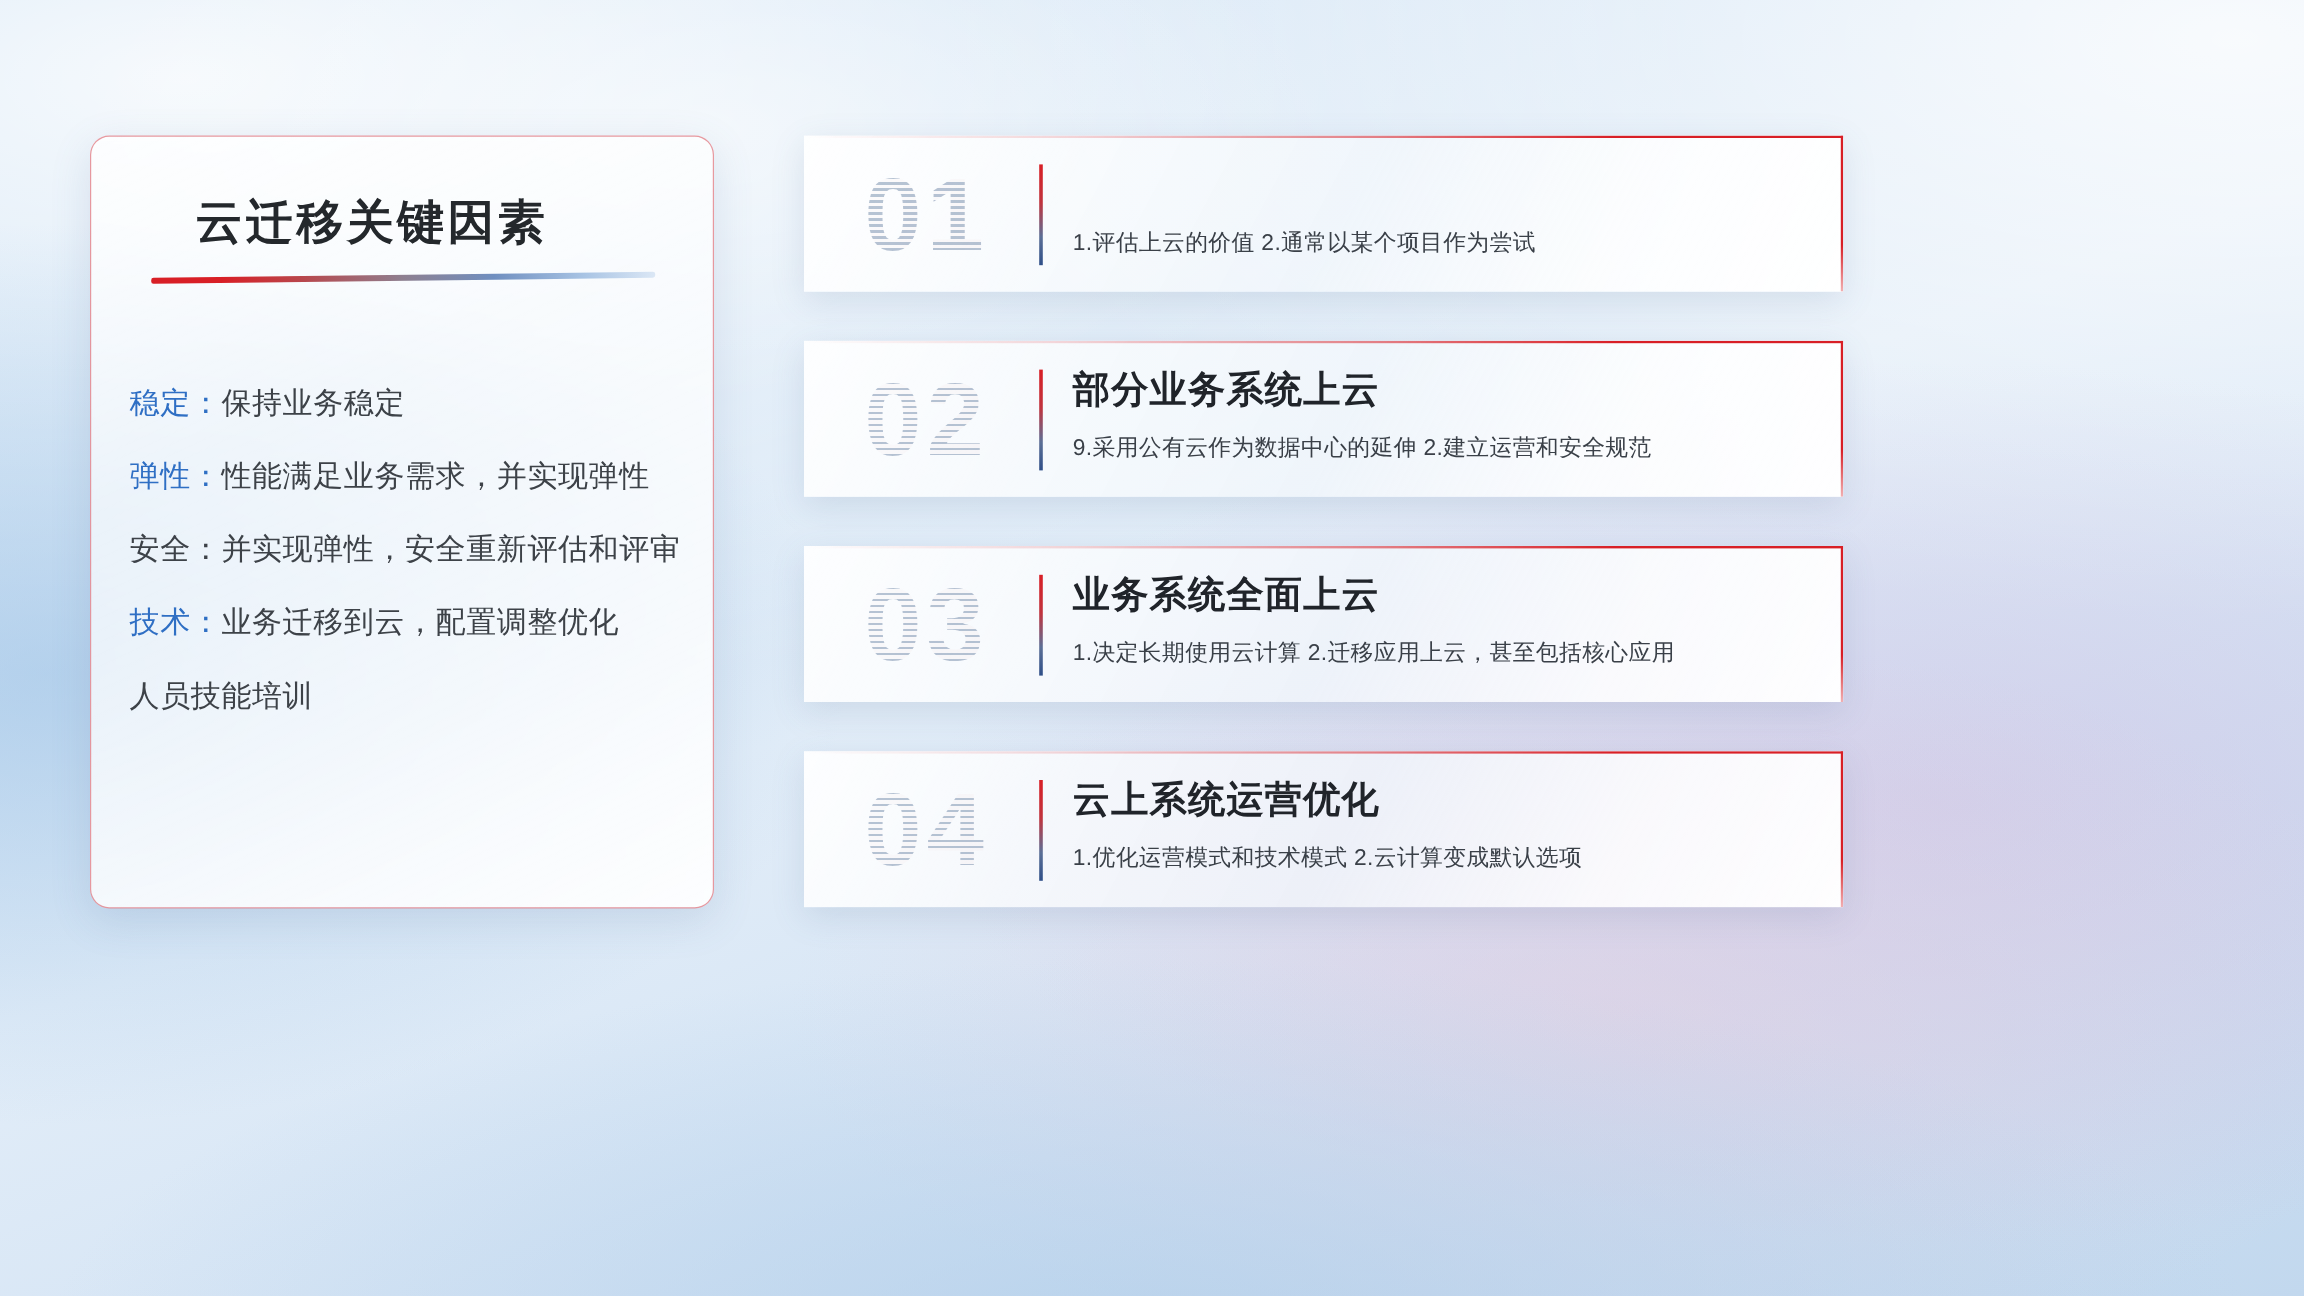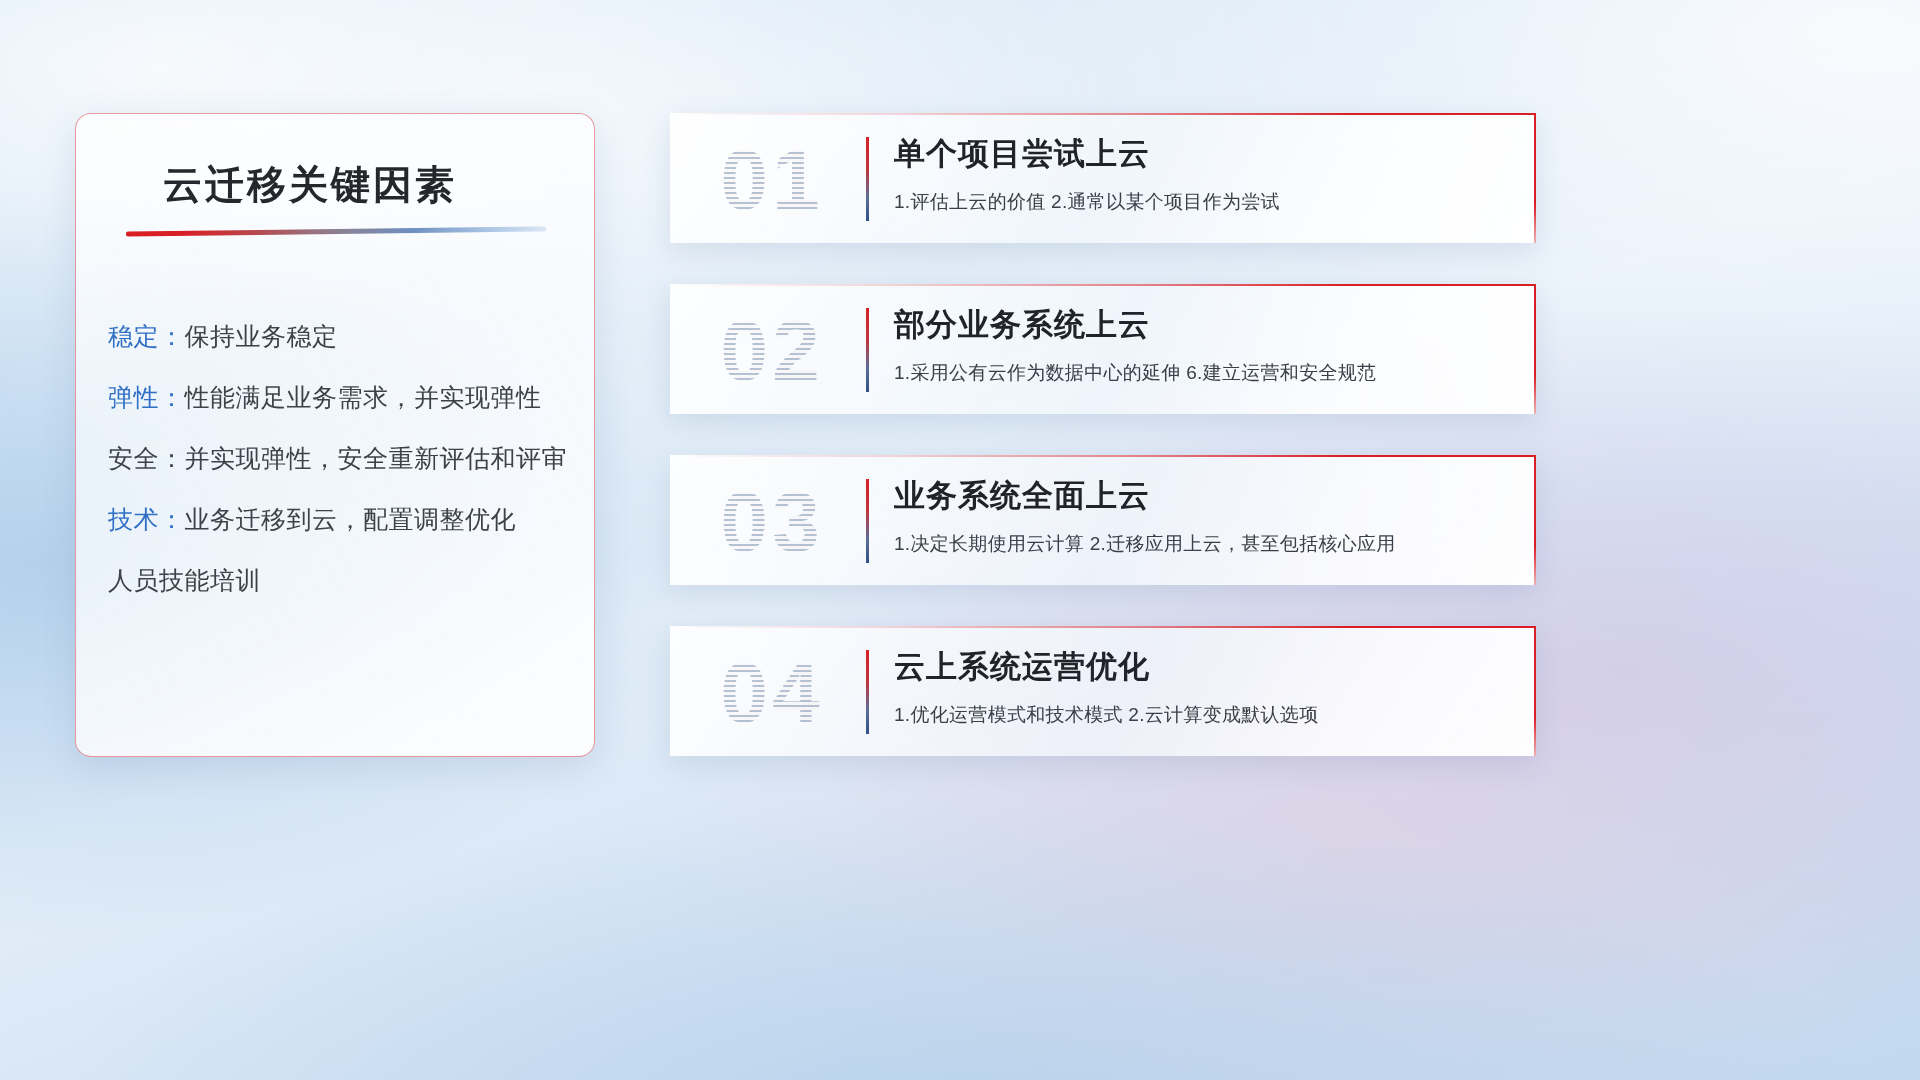--- a/index.html
+++ b/index.html
@@ -122,31 +122,30 @@
     </div>
 </div>
 
 <div id="cards">
     <div class="card">
       <div class="card-topline"></div>
       <div class="card-rightline"></div>
       <div class="card-num-shadow">01</div>
       <div class="card-num">01</div>
       <div class="card-bar"></div>
-      <div class="card-title">单个项目尝试上云</div>
       <div class="card-desc">1.评估上云的价值   2.通常以某个项目作为尝试</div>
     </div>
     <div class="card">
       <div class="card-topline"></div>
       <div class="card-rightline"></div>
       <div class="card-num-shadow">02</div>
       <div class="card-num">02</div>
       <div class="card-bar"></div>
       <div class="card-title">部分业务系统上云</div>
-      <div class="card-desc">1.采用公有云作为数据中心的延伸   6.建立运营和安全规范</div>
+      <div class="card-desc">9.采用公有云作为数据中心的延伸   2.建立运营和安全规范</div>
     </div>
     <div class="card">
       <div class="card-topline"></div>
       <div class="card-rightline"></div>
       <div class="card-num-shadow">03</div>
       <div class="card-num">03</div>
       <div class="card-bar"></div>
       <div class="card-title">业务系统全面上云</div>
       <div class="card-desc">1.决定长期使用云计算   2.迁移应用上云，甚至包括核心应用</div>
     </div>

